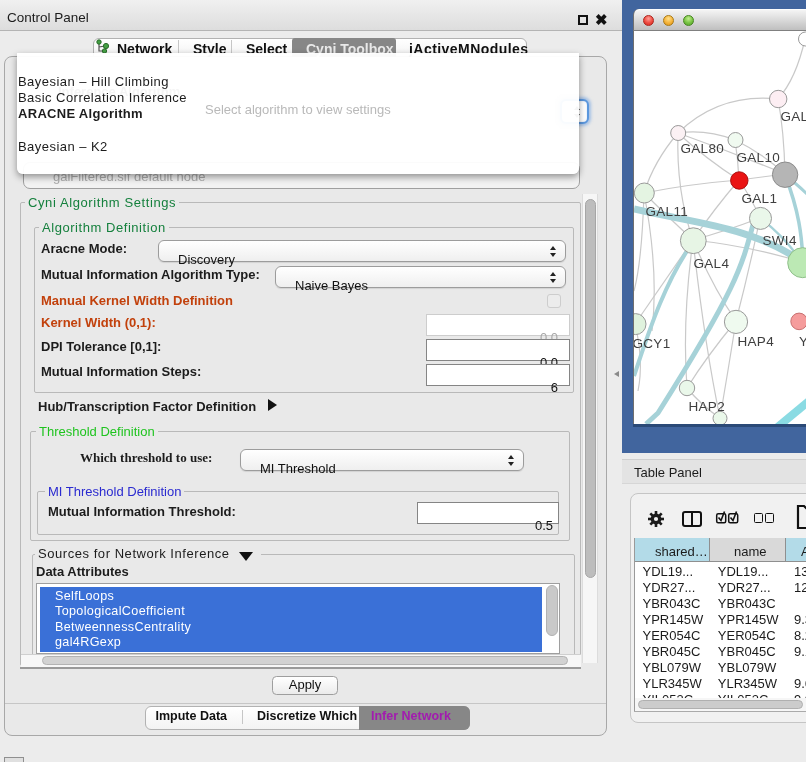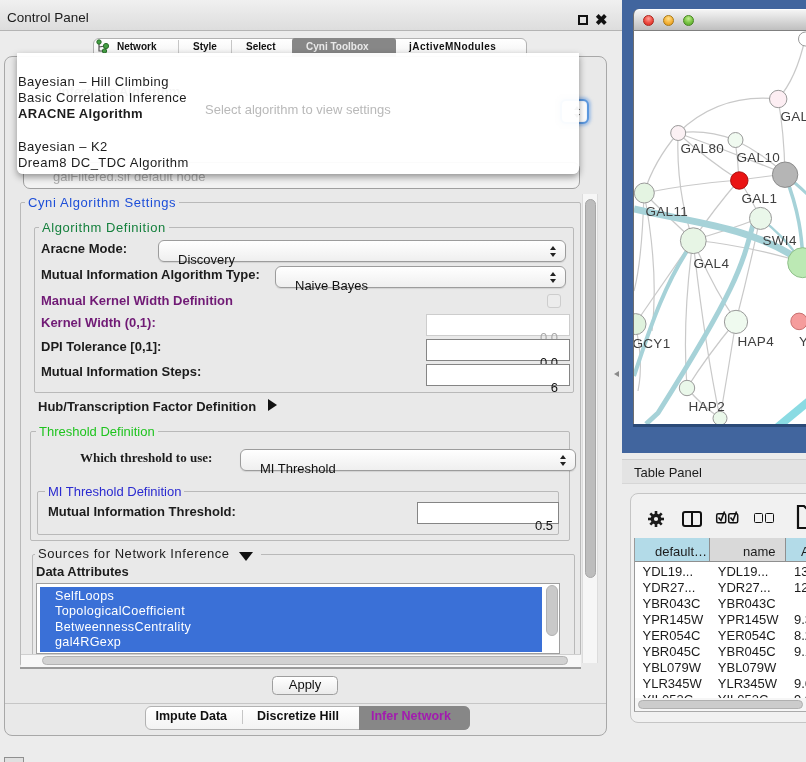--- a/index.html
+++ b/index.html
@@ -1,21 +1,21 @@
 <!DOCTYPE html>
 <html><head>
 <meta charset="utf-8">
 <style>
   * { margin:0; padding:0; box-sizing:border-box; }
   html,body { width:806px; height:762px; overflow:hidden; }
   body { position:relative; font-family:"Liberation Sans", sans-serif; background:#ececec; }
   .abs { position:absolute; white-space:nowrap; }
   .b13 { font-weight:bold; font-size:13px; color:#1c1c1c; }
   .r13 { font-size:13px; color:#1c1c1c; }
-  .dis { color:#701a75; }
+  .dis { color:#c2410c; }
   .combo { position:absolute; background:linear-gradient(#ffffff,#efefef); border:1px solid #9c9c9c; border-radius:6px; box-shadow:0 1px 1px rgba(0,0,0,0.10); }
   .combo .ctext { position:absolute; left:19px; top:11px; font-size:13px; color:#111; }
   .spin { position:absolute; right:8px; top:0; bottom:0; width:8px; }
   .spin:before { content:""; position:absolute; top:4.5px; left:1px; border-left:3px solid transparent; border-right:3px solid transparent; border-bottom:4.5px solid #222; }
   .spin:after { content:""; position:absolute; bottom:4.5px; left:1px; border-left:3px solid transparent; border-right:3px solid transparent; border-top:4.5px solid #222; }
   .field { position:absolute; background:#fff; font-size:13px; text-align:right; padding-right:7px; padding-top:15px; }
   .group { position:absolute; border:1px solid #b9b9b9; border-radius:2px; }
   .gtitle { position:absolute; background:#e9e9e9; padding:0 3px; font-size:13px; }
 </style>
 </head>
@@ -24,21 +24,21 @@
 <div class="abs" id="titlebar" style="left:0;top:0;width:622px;height:31px;background:linear-gradient(#f0f0f0,#dddddd);border-bottom:1px solid #b4b4b4;">
   <div class="abs" style="left:7px;top:10px;font-size:13.5px;color:#1c1c1c;">Control Panel</div>
   <div class="abs" style="left:578px;top:15px;width:10px;height:10px;border:2px solid #111;"></div>
   <div class="abs" style="left:595px;top:11px;font-size:15px;font-weight:bold;color:#111;">✖</div>
 </div>
 
 <div class="abs" style="left:4px;top:56px;width:603px;height:680px;background:#e9e9e9;border:1px solid #a8a8a8;border-radius:8px;"></div>
 
 <div class="abs" style="left:93px;top:38px;width:434px;height:19px;background:linear-gradient(#ffffff,#f3f3f3);border:1px solid #b2b2b2;border-radius:6px 6px 0 0;"></div>
 <div class="abs" style="left:292px;top:38px;width:104px;height:19px;background:#878787;border-radius:3px 3px 0 0;"></div>
-<div class="abs" id="tabtexts" style="left:0;top:41px;width:620px;height:16px;font-weight:bold;font-size:10px;color:#111;">
+<div class="abs" id="tabtexts" style="left:0;top:41px;width:620px;height:16px;font-weight:bold;font-size:14px;color:#111;">
   <span class="abs" style="left:117px;">Network</span>
   <span class="abs" style="left:178px;top:-1px;width:1px;height:14px;background:#c6c6c6;"></span>
   <span class="abs" style="left:193px;">Style</span>
   <span class="abs" style="left:231px;top:-1px;width:1px;height:14px;background:#c6c6c6;"></span>
   <span class="abs" style="left:246px;">Select</span>
   <span class="abs" style="left:306px;color:#e9e9e9;">Cyni Toolbox</span>
   <span class="abs" style="left:409px;letter-spacing:0.45px;">jActiveMNodules</span>
 </div>
 
 <svg class="abs" style="left:96px;top:39px;" width="15" height="15" viewBox="0 0 15 15">
@@ -50,21 +50,21 @@
 
 <div class="abs" style="left:23px;top:162px;width:557px;height:27px;background:#f2f2f2;border:1.5px solid #9f9f9f;border-radius:7px;">
   <div class="abs" style="left:29px;top:6px;font-size:13px;color:#ababab;">galFiltered.sif default node</div>
 </div>
 
 <div class="abs" style="left:560px;top:99px;width:29px;height:25px;background:#fff;border:2.5px solid #5b97dd;border-radius:6px;box-shadow:0 0 3px 1.5px rgba(110,160,225,0.55), inset 0 0 2px rgba(110,160,225,0.4);">
   <div class="spin" style="right:6px;"></div>
 </div>
 
 <div class="group" style="left:20px;top:202px;width:561px;height:464px;"></div>
-<div class="gtitle" style="left:25px;top:195px;color:#1d4ed8;letter-spacing:0.6px;">Cyni Algorithm Settings</div>
+<div class="gtitle" style="left:25px;top:195px;color:#15803d;letter-spacing:0.6px;">Cyni Algorithm Settings</div>
 
 <div class="abs" style="left:582px;top:194px;width:16px;height:469px;background:#f6f6f6;border-left:1px solid #dcdcdc;border-right:1px solid #dcdcdc;"></div>
 <div class="abs" style="left:584.5px;top:199px;width:11px;height:379px;background:#bdbdbd;border:1px solid #a6a6a6;border-radius:6px;"></div>
 
 <div class="group" style="left:34px;top:227px;width:540px;height:166px;"></div>
 <div class="gtitle" style="left:39px;top:220px;color:#15803d;letter-spacing:0.55px;">Algorithm Definition</div>
 
 <div class="abs b13" style="left:41px;top:241.2px;">Aracne Mode:</div>
 <div class="combo" style="left:158px;top:240px;width:408px;height:22px;">
   <div class="ctext">Discovery</div>
@@ -89,21 +89,21 @@
 <div class="abs b13" style="left:41px;top:363.8px;">Mutual Information Steps:</div>
 <div class="field" style="left:426px;top:364px;width:144px;height:22px;border:1px solid #858585;color:#111;padding-right:11px;">6</div>
 
 <div class="abs b13" style="left:38px;top:399px;">Hub/Transcription Factor Definition</div>
 <div class="abs" style="left:268px;top:399px;width:0;height:0;border-top:6px solid transparent;border-bottom:6px solid transparent;border-left:9px solid #111;"></div>
 
 <div class="group" style="left:30px;top:431px;width:540px;height:110px;"></div>
 <div class="gtitle" style="left:36px;top:424px;color:#1fc41f;">Threshold Definition</div>
 
 <div class="abs b13" style="left:80px;top:450px;font-family:Liberation Serif, serif;">Which threshold to use:</div>
-<div class="combo" style="left:240px;top:449px;width:336px;height:22px;">
+<div class="combo" style="left:240px;top:449px;width:284px;height:22px;">
   <div class="ctext">MI Threshold</div>
     <div class="spin"></div>
 </div>
 
 <div class="group" style="left:37px;top:491px;width:522px;height:44px;"></div>
 <div class="gtitle" style="left:45px;top:484px;color:#2a2ad0;">MI Threshold Definition</div>
 
 <div class="abs b13" style="left:48px;top:504px;">Mutual Information Threshold:</div>
 <div class="field" style="left:417px;top:502px;width:142px;height:22px;border:1px solid #858585;color:#111;padding-right:5px;">0.5</div>
 
@@ -132,34 +132,33 @@
 
 <div class="abs" style="left:272px;top:676px;width:66px;height:19px;background:linear-gradient(#ffffff,#ebebeb);border:1px solid #9e9e9e;border-radius:4.5px;text-align:center;">
   <span style="font-size:13px;color:#111;position:relative;top:-2px;display:inline-block;">Apply</span>
 </div>
 
 <div class="abs" style="left:145px;top:705.5px;width:325px;height:24px;background:linear-gradient(#ffffff,#f3f3f3);border:1px solid #b2b2b2;border-radius:6px;"></div>
 <div class="abs" style="left:358.5px;top:705.5px;width:111.5px;height:24px;background:#878787;border-radius:0 6px 6px 0;"></div>
 <div class="abs" style="left:0;top:709px;font-weight:bold;font-size:12.5px;color:#111;">
   <span class="abs" style="left:155.5px;">Impute Data</span>
   <span class="abs" style="left:242px;top:1px;width:1px;height:14px;background:#c6c6c6;"></span>
-  <span class="abs" style="left:257px;">Discretize Hill</span>
+  <span class="abs" style="left:257px;">Discretize Which</span>
   <span class="abs" style="left:371px;color:#a21caf;">Infer Network</span>
 </div>
 
 <div class="abs" style="left:4px;top:757px;width:20px;height:12px;background:#e0e0e0;border:1.5px solid #8f8f8f;"></div>
 
 <div class="abs" id="popup" style="left:17px;top:53px;width:562px;height:121px;background:rgba(255,255,255,0.96);border-radius:0 0 6px 6px;box-shadow:0 3px 7px rgba(0,0,0,0.4);">
   <div class="abs" style="left:41px;top:31px;font-size:13px;font-weight:bold;color:rgba(120,120,120,0.08);">Inference Algorithm</div>
   <div class="abs" style="left:188px;top:5px;font-size:13px;color:#b9b9b9;margin-top:44px;">Select algorithm to view settings</div>
   <div class="abs r13" style="letter-spacing:0.45px;left:1px;top:20.5px;">Bayesian – Hill Climbing</div>
   <div class="abs r13" style="letter-spacing:0.45px;left:1px;top:36.8px;">Basic Correlation Inference</div>
   <div class="abs b13" style="letter-spacing:0.3px;left:1px;top:53.1px;">ARACNE Algorithm</div>
   <div class="abs r13" style="letter-spacing:0.45px;left:1px;top:85.7px;">Bayesian – K2</div>
-  <div class="abs r13" style="letter-spacing:0.45px;left:1px;top:102px;">Dream8 DC_TDC Algorithm</div>
 </div>
 
 <div class="abs" style="left:622px;top:0;width:184px;height:453px;background:#41659e;"></div>
 
 <div class="abs" style="left:614px;top:371px;width:0;height:0;border-top:3.5px solid transparent;border-bottom:3.5px solid transparent;border-right:5px solid #8a8a8a;"></div>
 
 <div class="abs" style="left:633px;top:9px;width:173px;height:22px;background:linear-gradient(#f7f7f7,#bfbfbf);border-radius:6px 0 0 0;border-left:1px solid #6f6f6f;border-bottom:1px solid #808080;box-shadow:inset 0 1px 0 rgba(255,255,255,0.8);"></div>
 <div class="abs" style="left:643.2px;top:15.2px;width:11px;height:11px;border-radius:50%;background:radial-gradient(circle at 50% 30%, #ff9d96 0%, #ee4b41 55%, #d4281e 100%);border:0.5px solid #ad241c;"></div>
 <div class="abs" style="left:663.2px;top:15.2px;width:11px;height:11px;border-radius:50%;background:radial-gradient(circle at 50% 30%, #ffe08a 0%, #f5b33a 55%, #dd9116 100%);border:0.5px solid #aa7a14;"></div>
 <div class="abs" style="left:683.2px;top:15.2px;width:11px;height:11px;border-radius:50%;background:radial-gradient(circle at 50% 30%, #c2ee8d 0%, #77c343 55%, #54a02a 100%);border:0.5px solid #46851f;"></div>
@@ -270,22 +269,22 @@
 <div class="abs" style="left:764.8px;top:513px;width:9.6px;height:9.6px;border:1.5px solid #111;border-radius:1.5px;"></div>
 <svg class="abs" style="left:796px;top:504px;" width="12" height="26" viewBox="0 0 12 26">
   <path d="M 2 2 L 8 2 L 12 6 L 12 24 L 2 24 Z" fill="none" stroke="#111" stroke-width="2.2"></path>
 </svg>
 
 <div class="abs" style="left:634px;top:538px;width:172px;height:173px;background:#ffffff;border-left:1px solid #9a9a9a;overflow:hidden;">
 
   <div class="abs" style="left:0;top:0;width:75.3px;height:23.5px;background:#b3dbe8;border-right:1px solid #8f8f8f;border-bottom:1px solid #8f8f8f;"></div>
   <div class="abs" style="left:75.3px;top:0;width:75.5px;height:23.5px;background:#d9d9d9;border-right:1px solid #8f8f8f;border-bottom:1px solid #8f8f8f;"></div>
   <div class="abs" style="left:150.8px;top:0;width:25px;height:23.5px;background:#b3dbe8;border-bottom:1px solid #8f8f8f;"></div>
-  <div class="abs r13" style="left:20px;top:6px;">default…</div>
-  <div class="abs r13" style="left:108px;top:6px;">name</div>
+  <div class="abs r13" style="left:20px;top:6px;">shared…</div>
+  <div class="abs r13" style="left:99px;top:6px;">name</div>
   <div class="abs r13" style="left:166px;top:6px;">Avera</div>
 
   <div class="abs r13" style="left:0;top:0;width:200px;">
     <div class="abs" style="left:7.5px;top:26.3px;">YDL19...</div>
       <div class="abs" style="left:82.8px;top:26.3px;">YDL19...</div>
       <div class="abs" style="left:159px;top:26.3px;">134.2</div>
     <div class="abs" style="left:7.5px;top:42.2px;">YDR27...</div>
       <div class="abs" style="left:82.8px;top:42.2px;">YDR27...</div>
       <div class="abs" style="left:159px;top:42.2px;">12.45</div>
     <div class="abs" style="left:7.5px;top:58.1px;">YBR043C</div>

